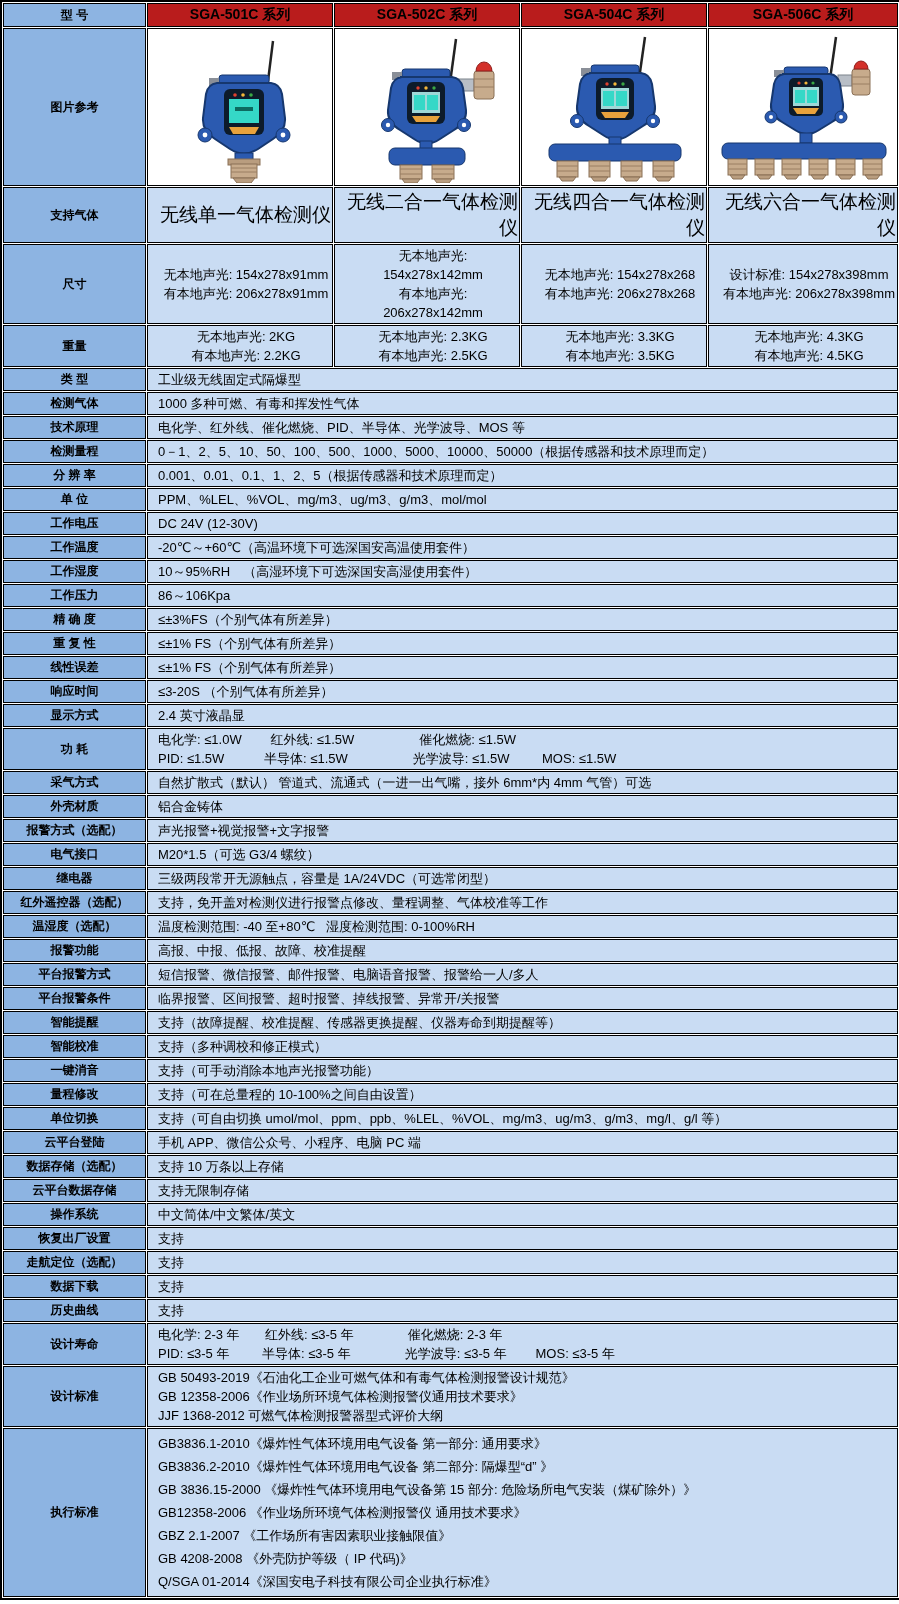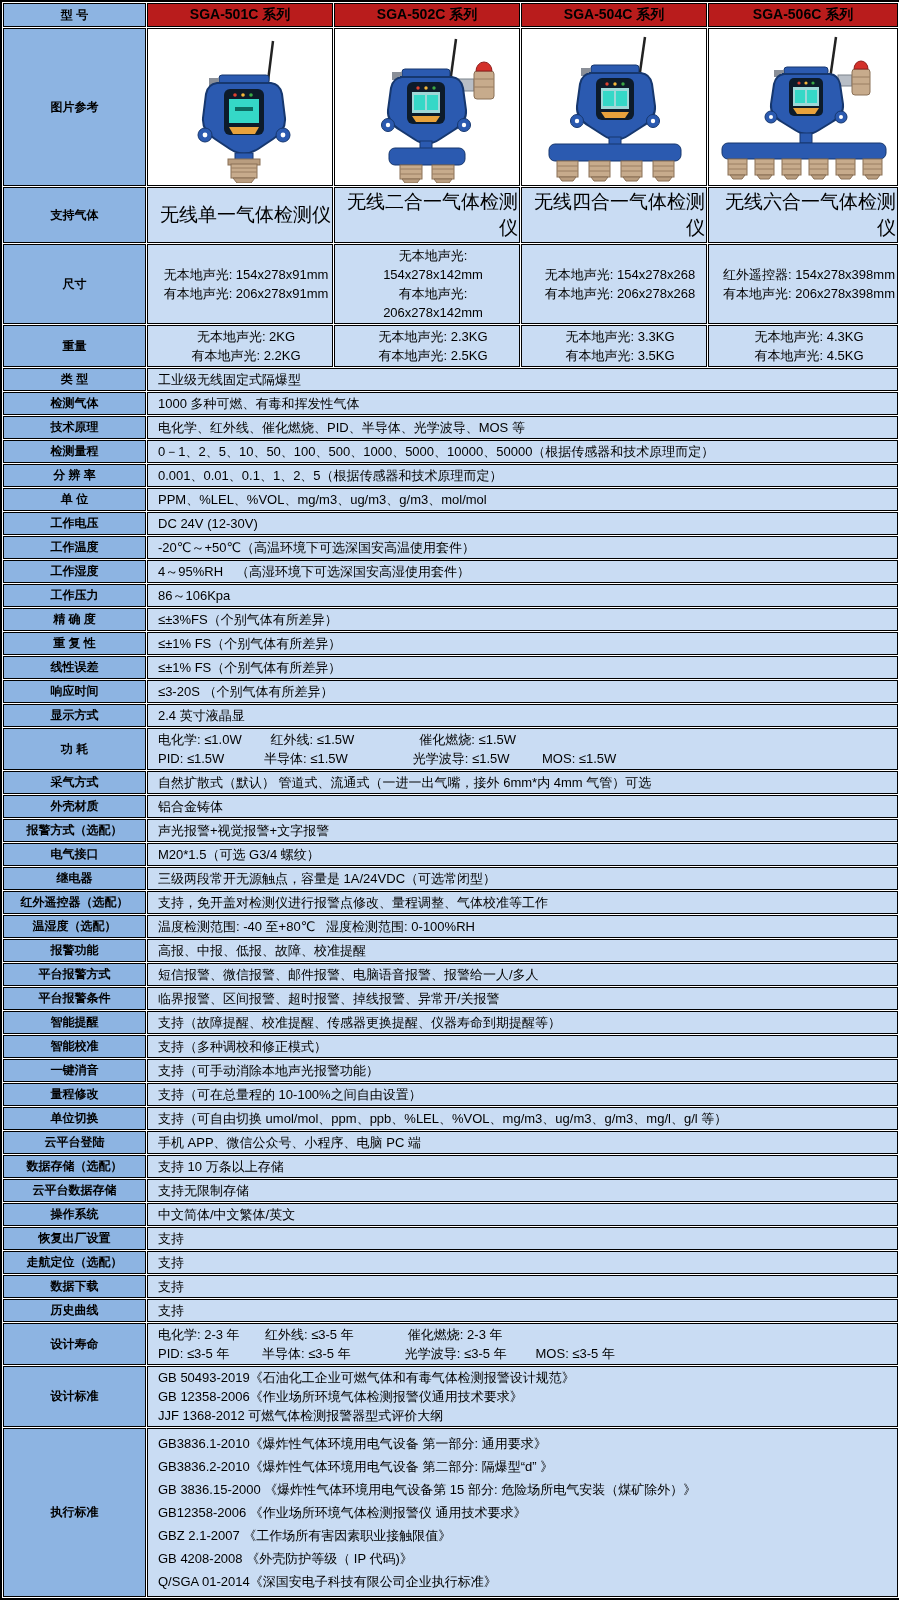--- a/index.html
+++ b/index.html
@@ -215,21 +215,21 @@
         </td>
       <td class="pair-cell">
           <div>无本地声光: 154x278x142mm</div>
           <div>有本地声光: 206x278x142mm</div>
         </td>
       <td class="pair-cell">
           <div>无本地声光: 154x278x268</div>
           <div>有本地声光: 206x278x268</div>
         </td>
       <td class="pair-cell">
-          <div>红外遥控器: 154x278x398mm</div>
+          <div>设计标准: 154x278x398mm</div>
           <div>有本地声光: 206x278x398mm</div>
         </td>
     </tr>
     <tr>
       <th class="label-cell">重量</th>
       <td class="pair-cell">
           <div>无本地声光: 2KG</div>
           <div>有本地声光: 2.2KG</div>
         </td>
       <td class="pair-cell">
@@ -270,25 +270,25 @@
       <tr class="single">
         <th class="label-cell">单    位</th>
         <td class="value-cell" colspan="4">PPM、%LEL、%VOL、mg/m3、ug/m3、g/m3、mol/mol</td>
       </tr>
       <tr class="single">
         <th class="label-cell">工作电压</th>
         <td class="value-cell" colspan="4">DC 24V (12-30V)</td>
       </tr>
       <tr class="single">
         <th class="label-cell">工作温度</th>
-        <td class="value-cell" colspan="4">-20℃～+50℃（高温环境下可选深国安高温使用套件）</td>
+        <td class="value-cell" colspan="4">-20℃～+60℃（高温环境下可选深国安高温使用套件）</td>
       </tr>
       <tr class="single">
         <th class="label-cell">工作湿度</th>
-        <td class="value-cell" colspan="4">4～95%RH　（高湿环境下可选深国安高湿使用套件）</td>
+        <td class="value-cell" colspan="4">10～95%RH　（高湿环境下可选深国安高湿使用套件）</td>
       </tr>
       <tr class="single">
         <th class="label-cell">工作压力</th>
         <td class="value-cell" colspan="4">86～106Kpa</td>
       </tr>
       <tr class="single">
         <th class="label-cell">精 确 度</th>
         <td class="value-cell" colspan="4">≤±3%FS（个别气体有所差异）</td>
       </tr>
       <tr class="single">

